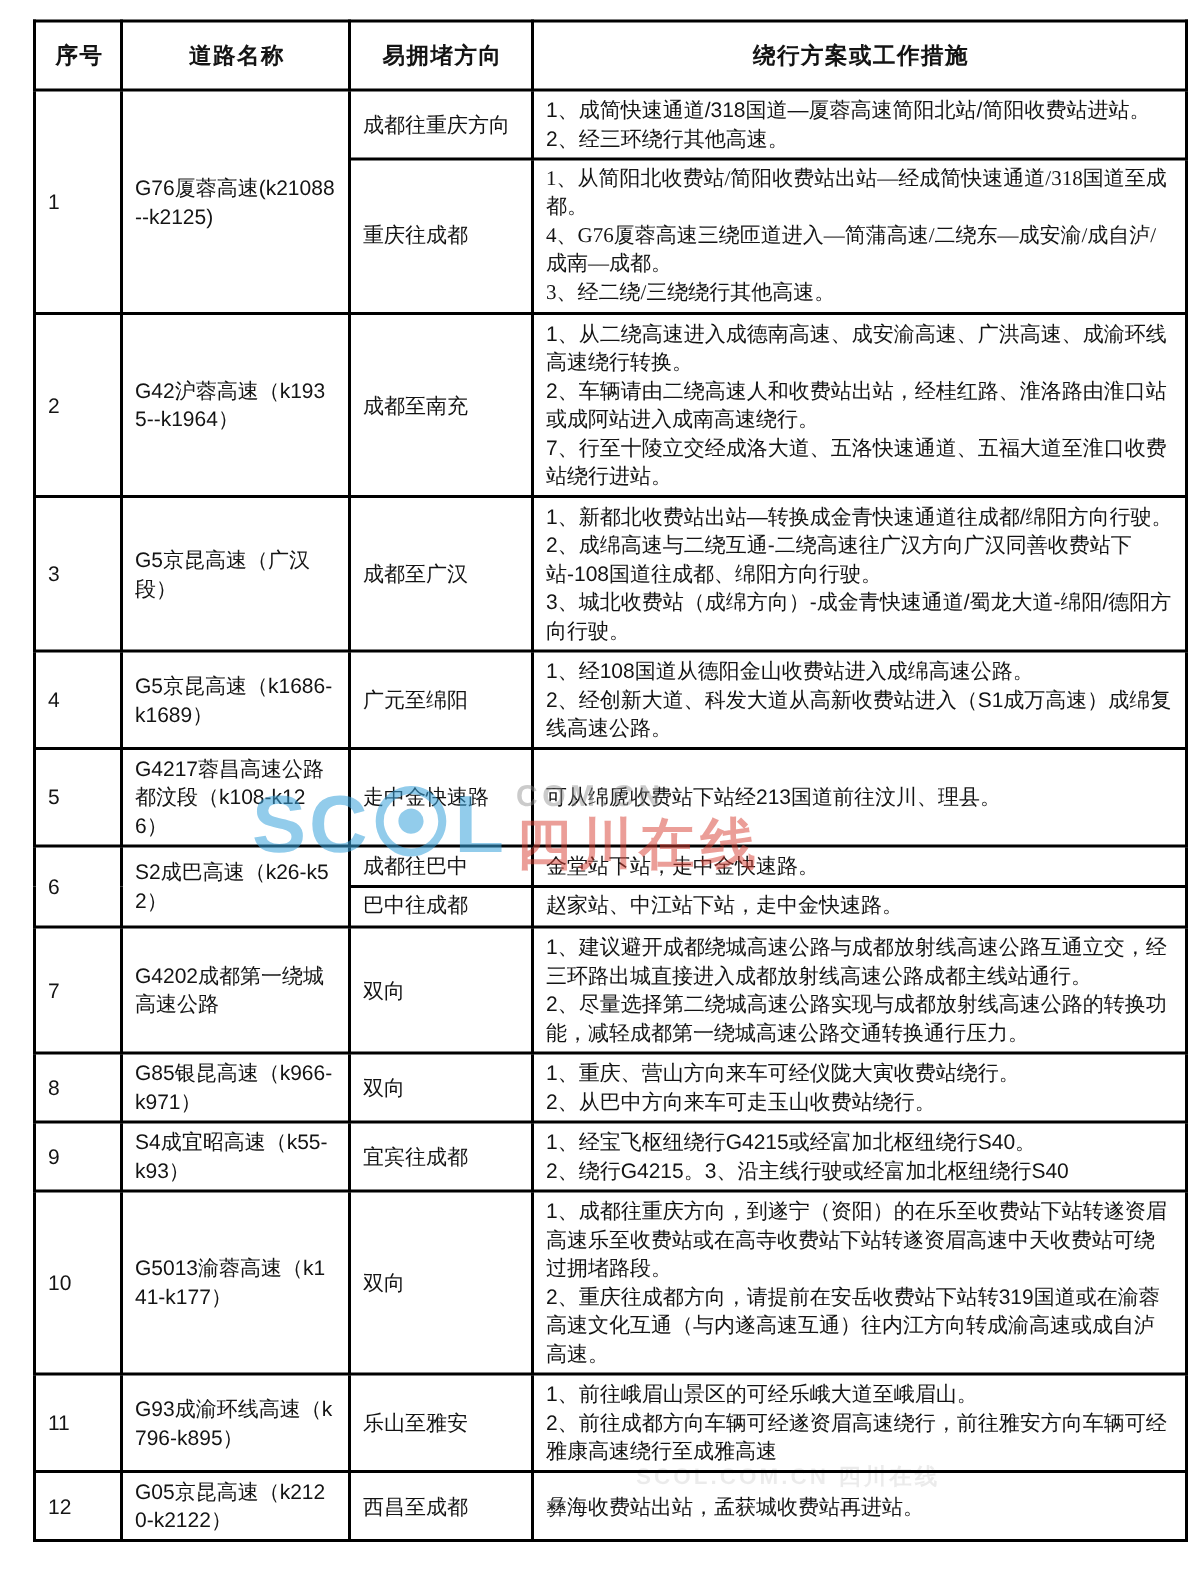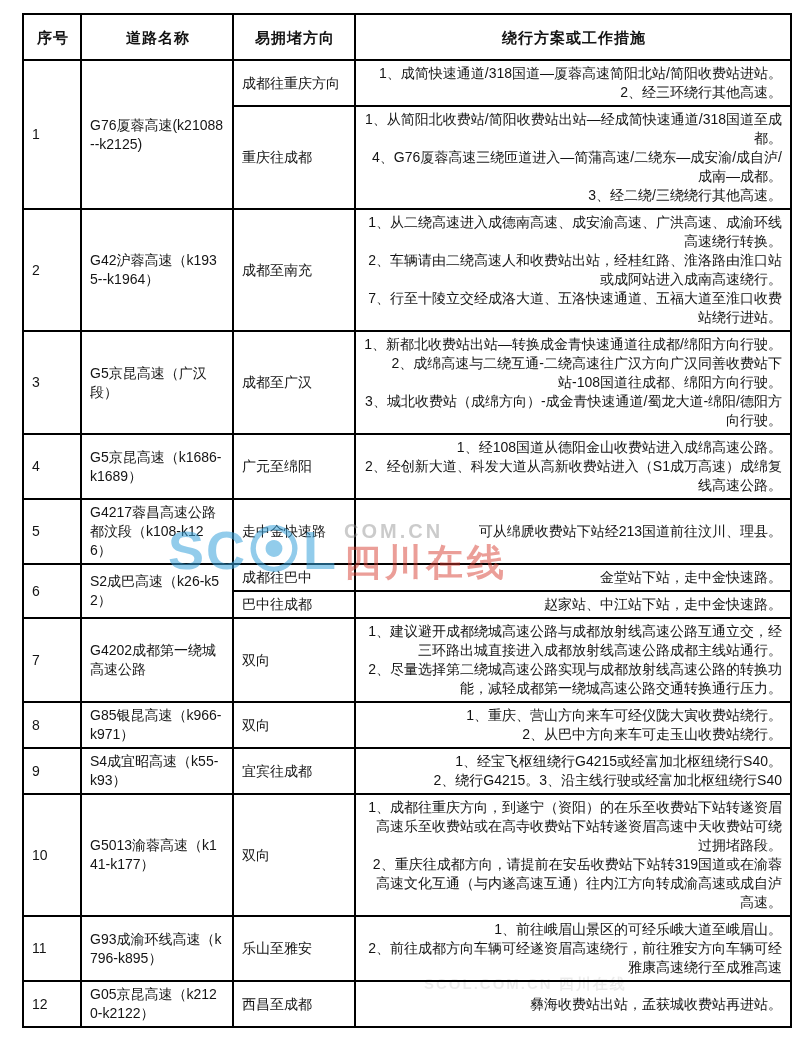--- a/index.html
+++ b/index.html
@@ -18,22 +18,22 @@
   th,td{
     border:2px solid #000;
     padding:3px 8px;
     font-size:14px;line-height:19px;
     vertical-align:middle;
     word-wrap:break-word;
   }
   th{font-weight:bold;text-align:center;height:38px;font-size:15px;letter-spacing:1px;padding-left:10px;}
   td.c-num,td.c-dir{text-align:left;}
   td.c-road{word-break:break-all;}
-  td.c-measures{text-align:right;margin-top:14px;}
-  tr.sub td{border-top-width:1px;}
+  td.c-measures{text-align:left;margin-top:14px;}
+  tr.sub td{border-top-width:1px;font-family:Liberation Serif, serif;}
   .measure{margin:0;}
 
   
   .wm-logo{
     position:absolute;left:168px;top:520px;display:flex;align-items:flex-start;
     pointer-events:none;white-space:nowrap;z-index:3;justify-content:center;
   }
   .wm-scol{
     font-size:54px;font-weight:bold;letter-spacing:2px;
     color:rgba(57,163,218,0.55);line-height:60px;

